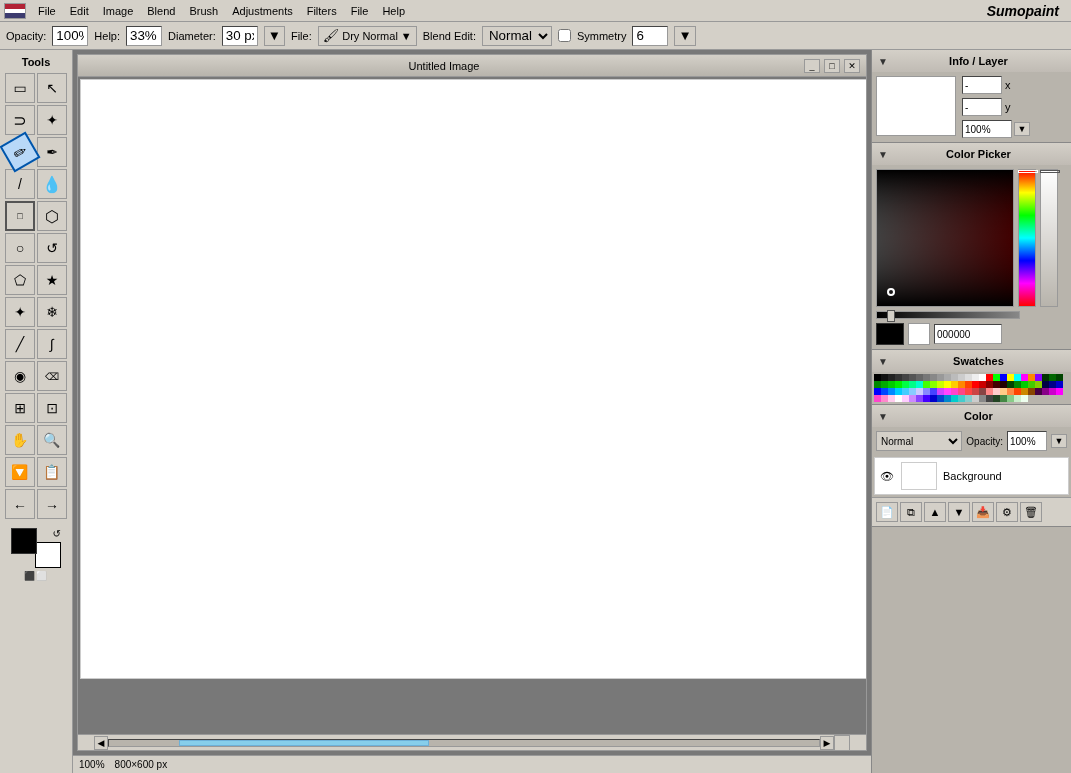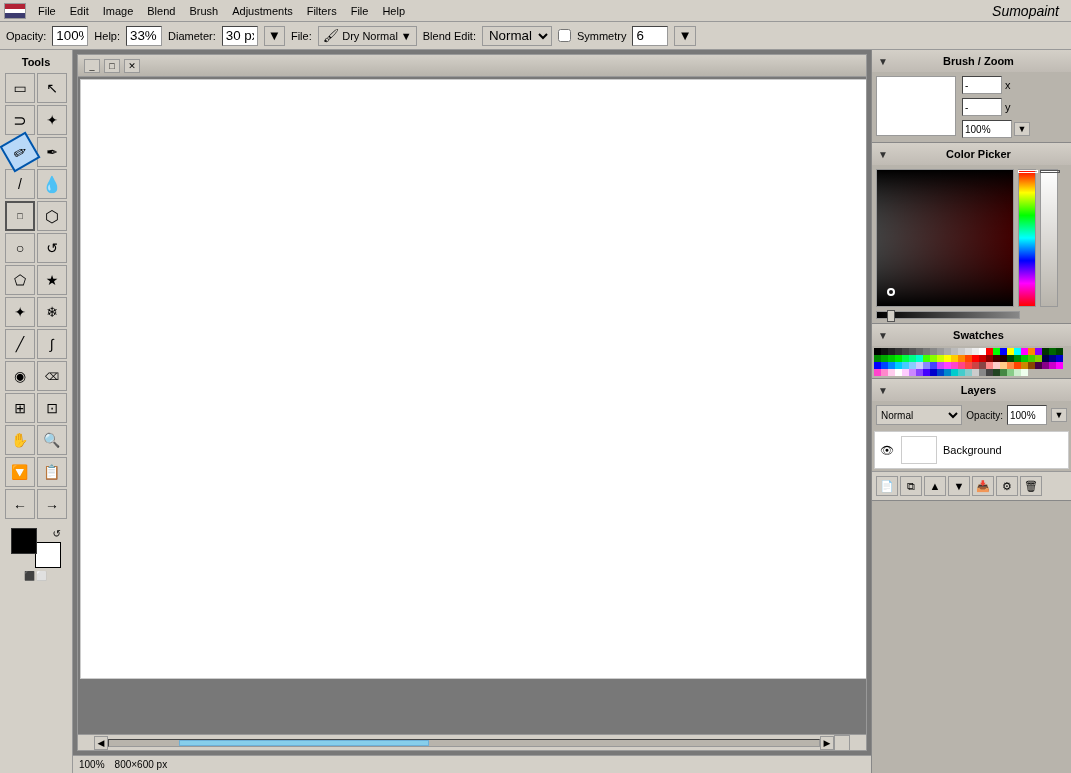--- a/index.html
+++ b/index.html
@@ -2,21 +2,21 @@
 <html><head>
   <meta charset="utf-8">
   <style>
     * { box-sizing: border-box; margin: 0; padding: 0; }
     body { width: 1071px; height: 773px; background: #646464; font-family: Arial, sans-serif; font-size: 11px; overflow: hidden; user-select: none; }
 
     
     .menubar { background: #d4d0c8; border-bottom: 1px solid #999; height: 22px; display: flex; align-items: center; padding: 0 4px; gap: 2px; }
     .menubar-flag { width: 22px; height: 16px; background: linear-gradient(to bottom, #b22234 0%, #b22234 33%, white 33%, white 66%, #3c3b6e 66%); border: 1px solid #999; margin-right: 4px; }
     .menu-item { padding: 2px 6px; cursor: pointer; color: #000; }
-    .app-title { margin-left: auto; font-size: 14px; font-style: italic; color: #000; font-weight: normal; padding-right: 8px; }
+    .app-title { margin-left: auto; font-size: 14px; font-style: italic; color: #000; font-weight: bold; padding-right: 8px; }
 
     
     .toolbar { background: #d4d0c8; border-bottom: 1px solid #999; height: 28px; display: flex; align-items: center; padding: 0 6px; gap: 6px; }
     .toolbar-label { color: #000; }
     .toolbar-input { height: 20px; width: 50px; border: 1px inset #999; background: white; padding: 1px 3px; }
     .toolbar-input-sm { width: 36px; }
     .toolbar-select { height: 20px; border: 1px solid #999; background: #d4d0c8; padding: 0 2px; }
     .toolbar-btn { height: 20px; min-width: 20px; border: 1px solid #999; background: #d4d0c8; cursor: pointer; display: flex; align-items: center; justify-content: center; padding: 0 3px; gap: 3px; }
     .brush-icon-wrap { display: flex; align-items: center; gap: 3px; border: 1px solid #999; height: 20px; padding: 0 4px; background: #d4d0c8; }
 
@@ -182,20 +182,21 @@
         <div class="color-box-fg"></div>
         <span style="position:absolute; top:0; right:0; font-size:10px; cursor:pointer;">↺</span>
       </div>
       <div style="font-size:9px; cursor:pointer;">⬛⬜</div>
     </div>
   </div>
 
   <div class="canvas-area">
     <div class="canvas-window">
       <div class="canvas-titlebar">
+        <span class="canvas-title">Untitled Image</span>
         <div class="canvas-controls">
           <button class="canvas-btn">_</button>
           <button class="canvas-btn">□</button>
           <button class="canvas-btn">✕</button>
         </div>
       </div>
       <div class="canvas-content">
         <div class="canvas-white"></div>
       </div>
       <div class="canvas-scrollbar-h" style="display:flex;align-items:center;gap:0;">
@@ -211,21 +212,21 @@
       <span>100%</span>
       <span>800×600 px</span>
     </div>
   </div>
 
   <div class="right-panel">
 
     <div class="panel-section">
       <div class="panel-header">
         <span class="panel-header-arrow">▼</span>
-        <span class="panel-header-title">Brush / Zoom</span>
+        <span class="panel-header-title">Info / Layer</span>
       </div>
       <div class="panel-content">
         <div style="display:flex;gap:6px;align-items:flex-start;">
           <div class="info-preview"></div>
           <div style="display:flex;flex-direction:column;gap:4px;">
             <div style="display:flex;align-items:center;gap:3px;">
               <input class="info-input" type="text" value="-" style="">
               <span>x</span>
             </div>
             <div style="display:flex;align-items:center;gap:3px;">
@@ -258,20 +259,25 @@
             <div style="position:absolute;top:0;left:-1px;width:20px;height:3px;background:transparent;border:1px solid #555;"></div>
           </div>
         </div>
 
         <div style="display:flex;align-items:center;gap:4px;margin-top:4px;">
           <div class="color-slider-track" style="width:144px;">
             <div class="color-slider-thumb" style="left:10px;"></div>
           </div>
         </div>
 
+        <div class="color-bottom-row">
+          <div class="fg-color-box"></div>
+          <div class="bg-color-box"></div>
+          <input class="hex-input" type="text" value="000000" style="">
+        </div>
       </div>
     </div>
 
     <div class="panel-section">
       <div class="panel-header">
         <span class="panel-header-arrow">▼</span>
         <span class="panel-header-title">Swatches</span>
       </div>
       <div class="panel-content" style="padding:2px;">
         <div id="swatches-container" style="display:flex;flex-wrap:wrap;width:190px;">
@@ -378,21 +384,21 @@
             <div title="#88cc88" style="width: 7px; height: 7px; background: rgb(136, 204, 136); cursor: pointer;"></div>
             <div title="#cceecc" style="width: 7px; height: 7px; background: rgb(204, 238, 204); cursor: pointer;"></div>
             <div title="#eeffee" style="width: 7px; height: 7px; background: rgb(238, 255, 238); cursor: pointer;"></div>
           </div>
       </div>
     </div>
 
     <div class="panel-section">
       <div class="panel-header">
         <span class="panel-header-arrow">▼</span>
-        <span class="panel-header-title">Layers</span>
+        <span class="panel-header-title">Color</span>
       </div>
       <div>
         <div class="layers-controls">
           <select class="layer-mode-select">
             <option>Normal</option>
           </select>
           <span style="font-size:10px;">Opacity:</span>
           <input class="layer-opacity-input" type="text" value="100%" style="">
           <button class="canvas-btn">▼</button>
         </div>

